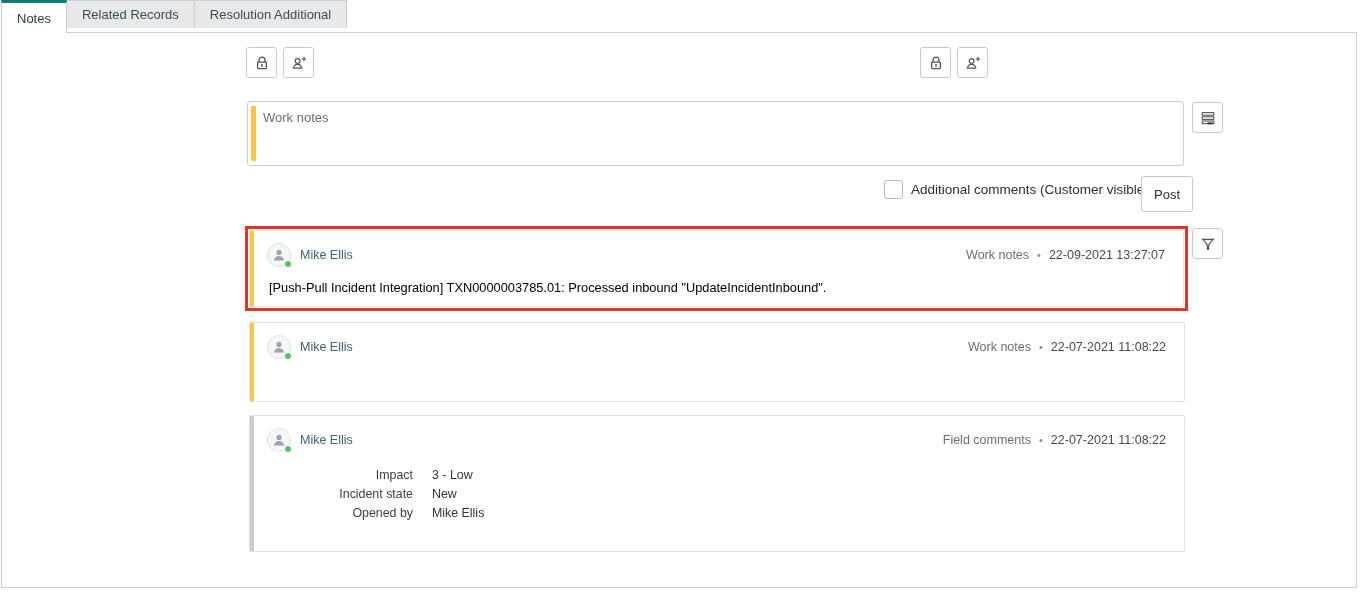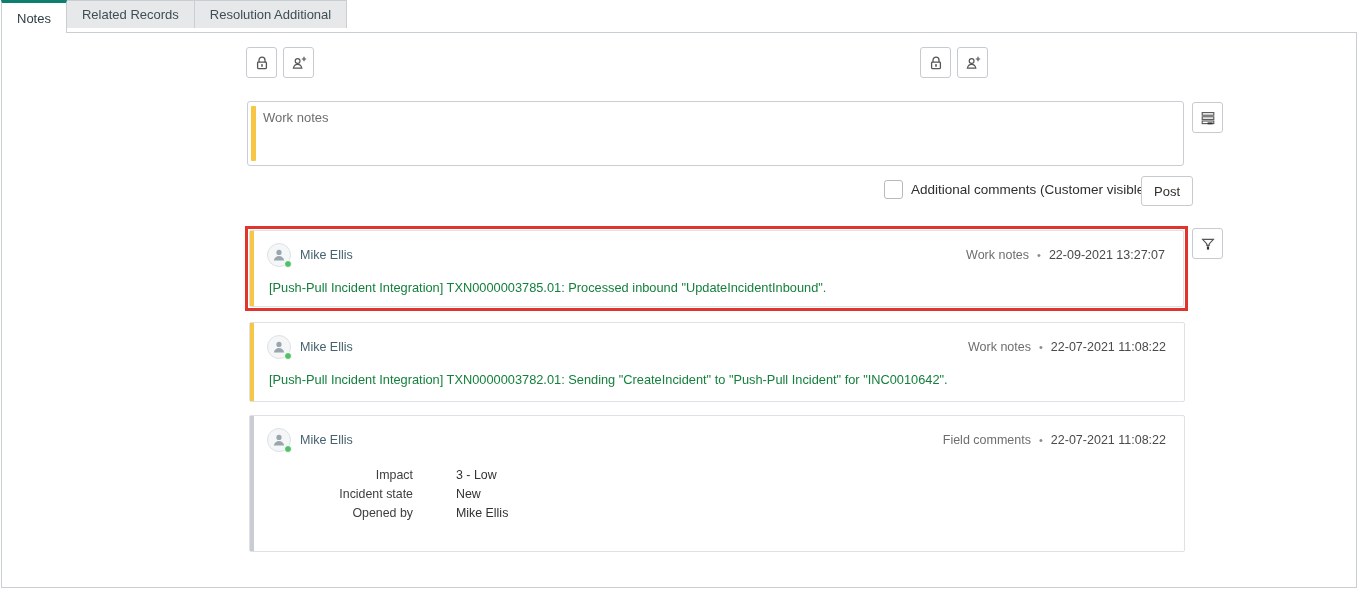--- a/index.html
+++ b/index.html
@@ -29,21 +29,21 @@
     border:1px solid #c9ced3; border-radius:3px; background:#fff; z-index:2; }
   .ta-bar { position:absolute; left:3px; top:4px; bottom:4px; width:5px; background:#f6c644; border-radius:1px; }
   .ta-wrap textarea { width:100%; height:100%; border:none; outline:none; resize:none; background:transparent;
     font-family:"Liberation Sans","DejaVu Sans",sans-serif; font-size:13px; color:#2e2e2e; padding:8px 10px 8px 15px; }
   .ta-wrap textarea::placeholder { color:#6e6e6e; opacity:1; }
 
   
   .checkbox { position:absolute; left:884px; top:180px; width:19px; height:19px;
     border:1px solid #b5babe; border-radius:3px; background:#fff; cursor:pointer; z-index:2; }
   .chk-label { position:absolute; left:911px; top:182px; font-size:13.5px; color:#2e2e2e; z-index:2; }
-  .post-btn { position:absolute; left:1141px; top:176px; height:30px; padding:0 12px; font-size:13px;
+  .post-btn { position:absolute; left:1141px; top:176px; height:36px; padding:0 12px; font-size:13px;
     color:#2e2e2e; background:#fff; border:1px solid #c6cbd0; border-radius:3px; cursor:pointer; z-index:2;
     font-family:"Liberation Sans","DejaVu Sans",sans-serif; }
 
   
   .card { position:absolute; width:936px; background:#fff; border:1px solid #dfe2e5; border-radius:2px; z-index:2; }
   .card .bar { position:absolute; left:0; top:0; bottom:0; width:4px; }
   .bar.gold { background:#f6c644; }
   .bar.gray { background:#c9cdd1; }
   .hl-wrap { position:absolute; left:245px; top:226px; width:943px; height:85px;
     border:3px solid #e0342c; padding:1px; z-index:2; }
@@ -53,23 +53,23 @@
   .avatar { position:relative; width:24px; height:24px; border-radius:50%;
     background:#f4f6f7; border:1px solid #dde2e5; flex:none; }
   .avatar svg { position:absolute; left:3px; top:3px; }
   .presence { position:absolute; right:-2px; bottom:-2px; width:8px; height:8px; border-radius:50%;
     background:#52c06a; border:1px solid #fff; }
   .author { margin-left:9px; font-size:12.5px; color:#44626f; }
   .meta { margin-left:auto; display:flex; align-items:center; font-size:12.5px; }
   .meta .type { color:#6e6e6e; }
   .meta .dot { color:#8a8a8a; margin:0 8px; font-size:11px; }
   .meta .ts { color:#4a4a4a; }
-  .msg { margin:13px 0 0 2px; font-size:12.8px; color:#15803d; }
+  .msg { margin:13px 0 0 2px; font-size:12.8px; color:#000000; }
   .changes { margin:14px 0 0 0; }
-  .chg-row { display:flex; line-height:19.2px; font-size:12.4px;gap:24px; }
+  .chg-row { display:flex; line-height:19.2px; font-size:12.4px; }
   .chg-field { width:146px; text-align:right; color:#3e3e3e; }
   .chg-value { margin-left:19px; color:#333; }
 </style>
 </head>
 <body>
 
 <div class="stage">
   <div class="page-frame"></div>
 
   <div class="tabs">
@@ -185,21 +185,20 @@
           </svg>
           <span class="presence"></span>
         </div>
         <span class="author">Mike Ellis</span>
         <span class="meta">
           <span class="type">Work notes</span>
           <span class="dot">•</span>
           <span class="ts">22-07-2021 11:08:22</span>
         </span>
       </div>
-      <div class="msg">[Push-Pull Incident Integration] TXN0000003782.01: Sending "CreateIncident" to "Push-Pull Incident" for "INC0010642".</div>
     </div>
   </div>
 
   <div class="card" style="left:249px; top:415px; height:137px;">
     <div class="bar gray"></div>
     <div class="card-inner">
       <div class="card-head">
         <div class="avatar">
           <svg width="16" height="16" viewBox="0 0 16 16">
             <circle cx="8" cy="5.4" r="2.6" fill="#9aa6ad"></circle>

